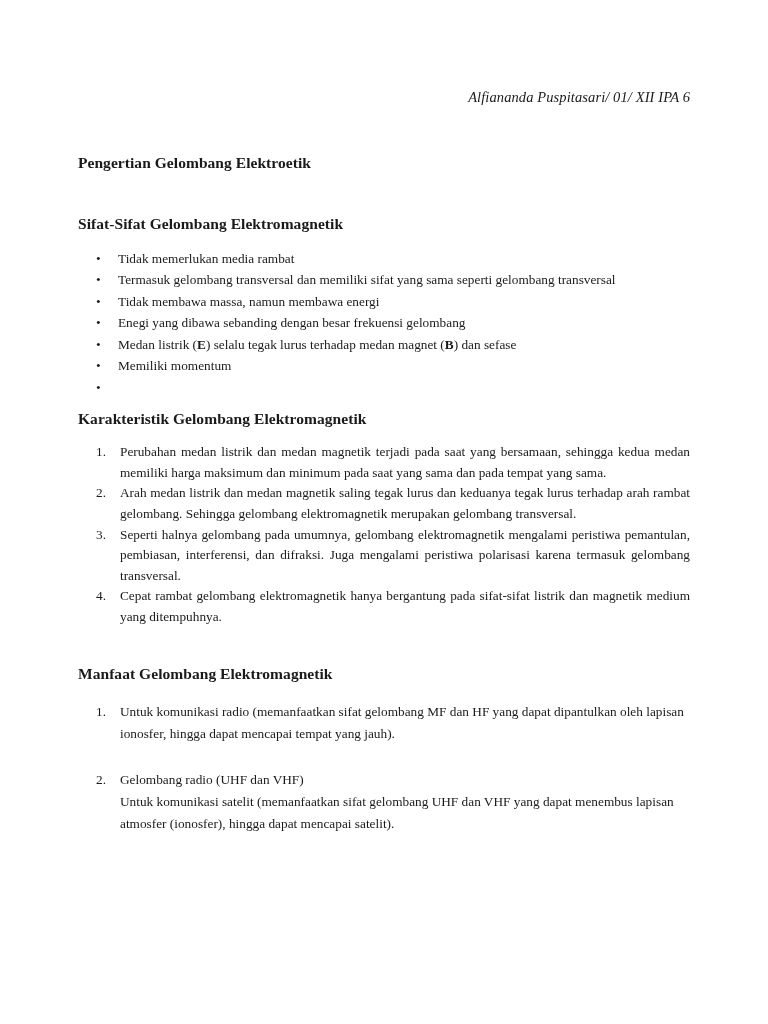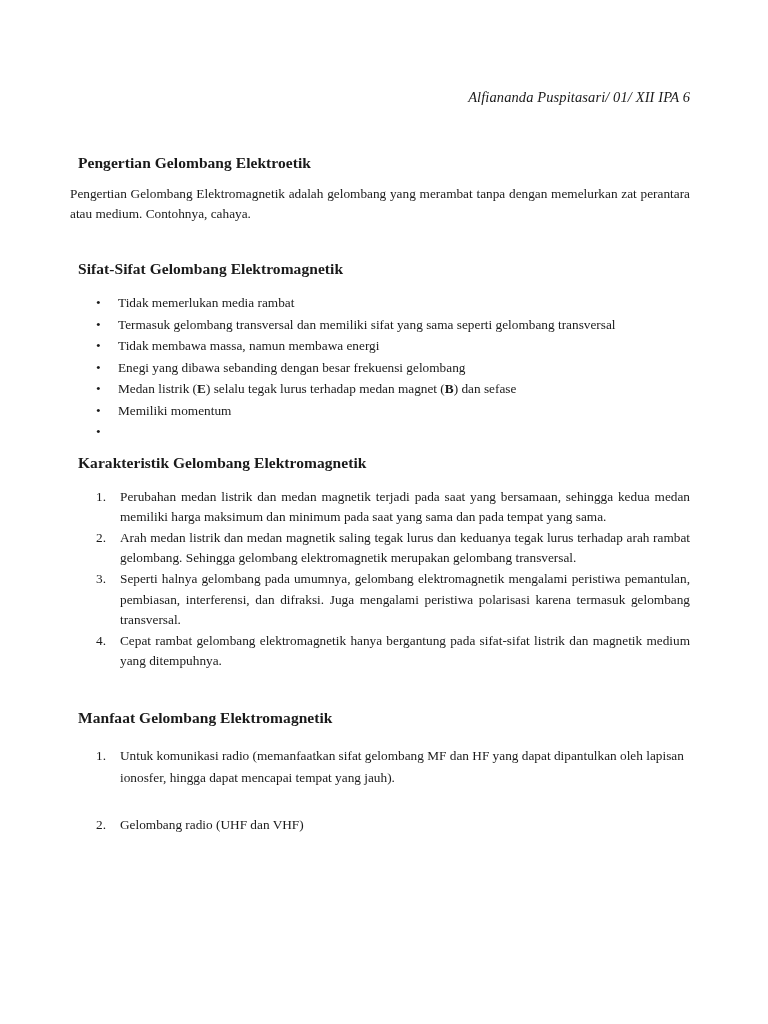--- a/index.html
+++ b/index.html
@@ -131,21 +131,20 @@
 
 <div class="page">
   <div class="content">
 
     <div class="doc-header">Alfiananda Puspitasari/ 01/ XII IPA 6</div>
 
     <div class="gap-h1"></div>
 
     <h2 class="section-heading">Pengertian Gelombang Elektroetik</h2>
 
-    <p class="body-par">Pengertian Gelombang Elektromagnetik adalah gelombang yang merambat tanpa dengan memelurkan zat perantara atau medium. Contohnya, cahaya.</p>
 
     <div class="gap-h2"></div>
 
     <h2 class="section-heading">Sifat-Sifat Gelombang Elektromagnetik</h2>
 
     <ul class="bullet-list">
       <li>
         <span class="bullet-dot">•</span>
         <span>Tidak memerlukan media rambat</span>
       </li>
@@ -202,17 +201,18 @@
     <h2 class="section-heading">Manfaat Gelombang Elektromagnetik</h2>
 
     <ol class="manfaat-list">
       <li>
         <span class="num-marker">1.</span>
         <span class="manfaat-desc">Untuk komunikasi radio (memanfaatkan sifat  gelombang MF dan HF yang dapat dipantulkan oleh lapisan ionosfer, hingga dapat mencapai tempat yang jauh).</span>
       </li>
       <li>
         <span class="num-marker">2.</span>
         <span class="manfaat-title">Gelombang radio (UHF dan VHF)</span>
+        <span class="manfaat-desc">Untuk komunikasi satelit (memanfaatkan sifat gelombang  UHF dan VHF yang dapat menembus lapisan atmosfer (ionosfer), hingga dapat mencapai satelit).</span>
       </li>
     </ol>
 
   </div>
 </div>
 
 </body></html>

